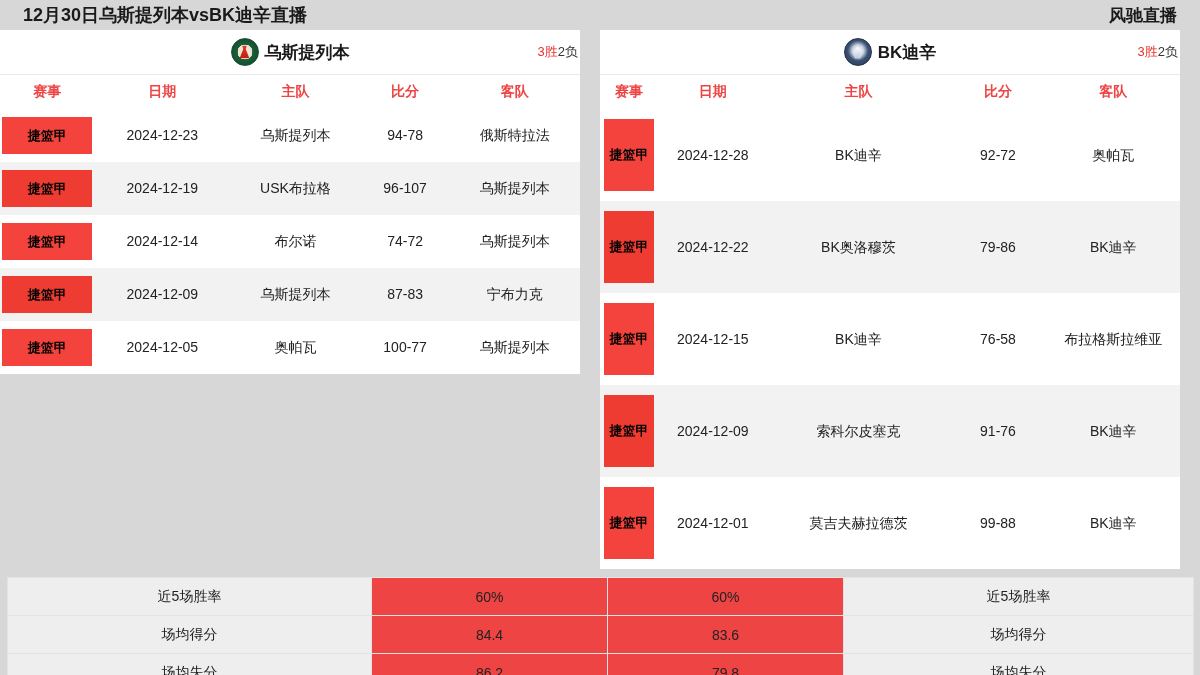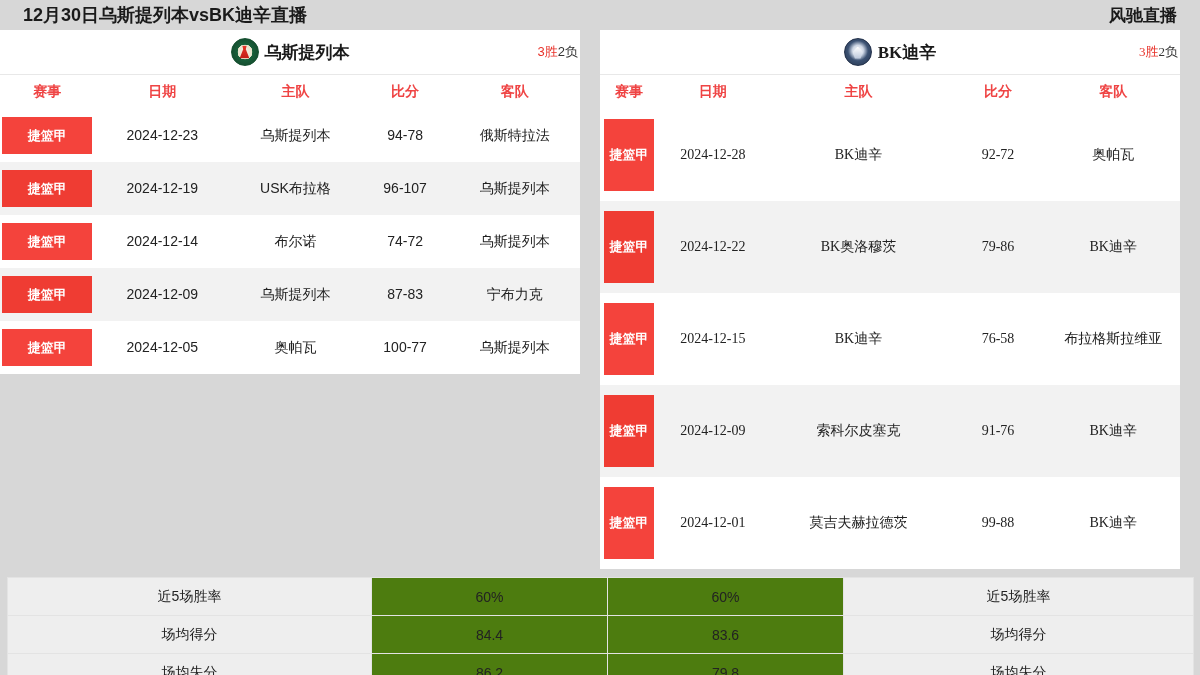--- a/index.html
+++ b/index.html
@@ -45,21 +45,21 @@
     gap: 20px;
     padding: 0;
     align-items: flex-start;
   }
   .panel {
     width: 580px;
     background: #ffffff;
     box-sizing: border-box;
   }
   .panel.left  { margin-left: 0; }
-  .panel.right { margin-left: 0; font-family: Liberation Serif, serif; }
+  .panel.right { margin-left: 0; }
 
   
   .team-head {
     height: 45px;
     display: flex;
     align-items: center;
     position: relative;
     border-bottom: 1px solid #e8e8e8;
     box-sizing: border-box;
   }
@@ -146,21 +146,21 @@
   }
   table.matches tbody tr:nth-child(even) td { background: #f2f2f2; }
   table.matches tbody tr:nth-child(odd)  td { background: #ffffff; }
 
   td.league {
     padding: 0;
     vertical-align: middle;
   }
   .league-badge {
     background: #f4433c;
-    color: #ffffff;
+    color: #000000;
     font-size: 13px;
     font-weight: bold;
     display: flex;
     align-items: center;
     justify-content: center;
     height: 100%;
     min-height: 37px;
     box-sizing: border-box;
     padding: 4px 2px;
     line-height: 1.5;
@@ -200,21 +200,21 @@
   table.stats td {
     height: 38px;
     font-size: 14px;
     color: #222;
     text-align: center;
     border: 1px solid #e3e3e3;
     box-sizing: border-box;
     padding: 0;
   }
   table.stats td.label { background: #eeeeee; }
-  table.stats td.value { background: #4d7c0f; }
+  table.stats td.value { background: #ef4444; }
   table.stats col.s-l1 { width: 364px; }
   table.stats col.s-v1 { width: 236px; }
   table.stats col.s-v2 { width: 236px; }
   table.stats col.s-l2 { width: 350px; }
 </style>
 </head>
 <body>
 
 <div class="topbar">
   <div class="topbar-title">12月30日乌斯提列本vsBK迪辛直播</div>

